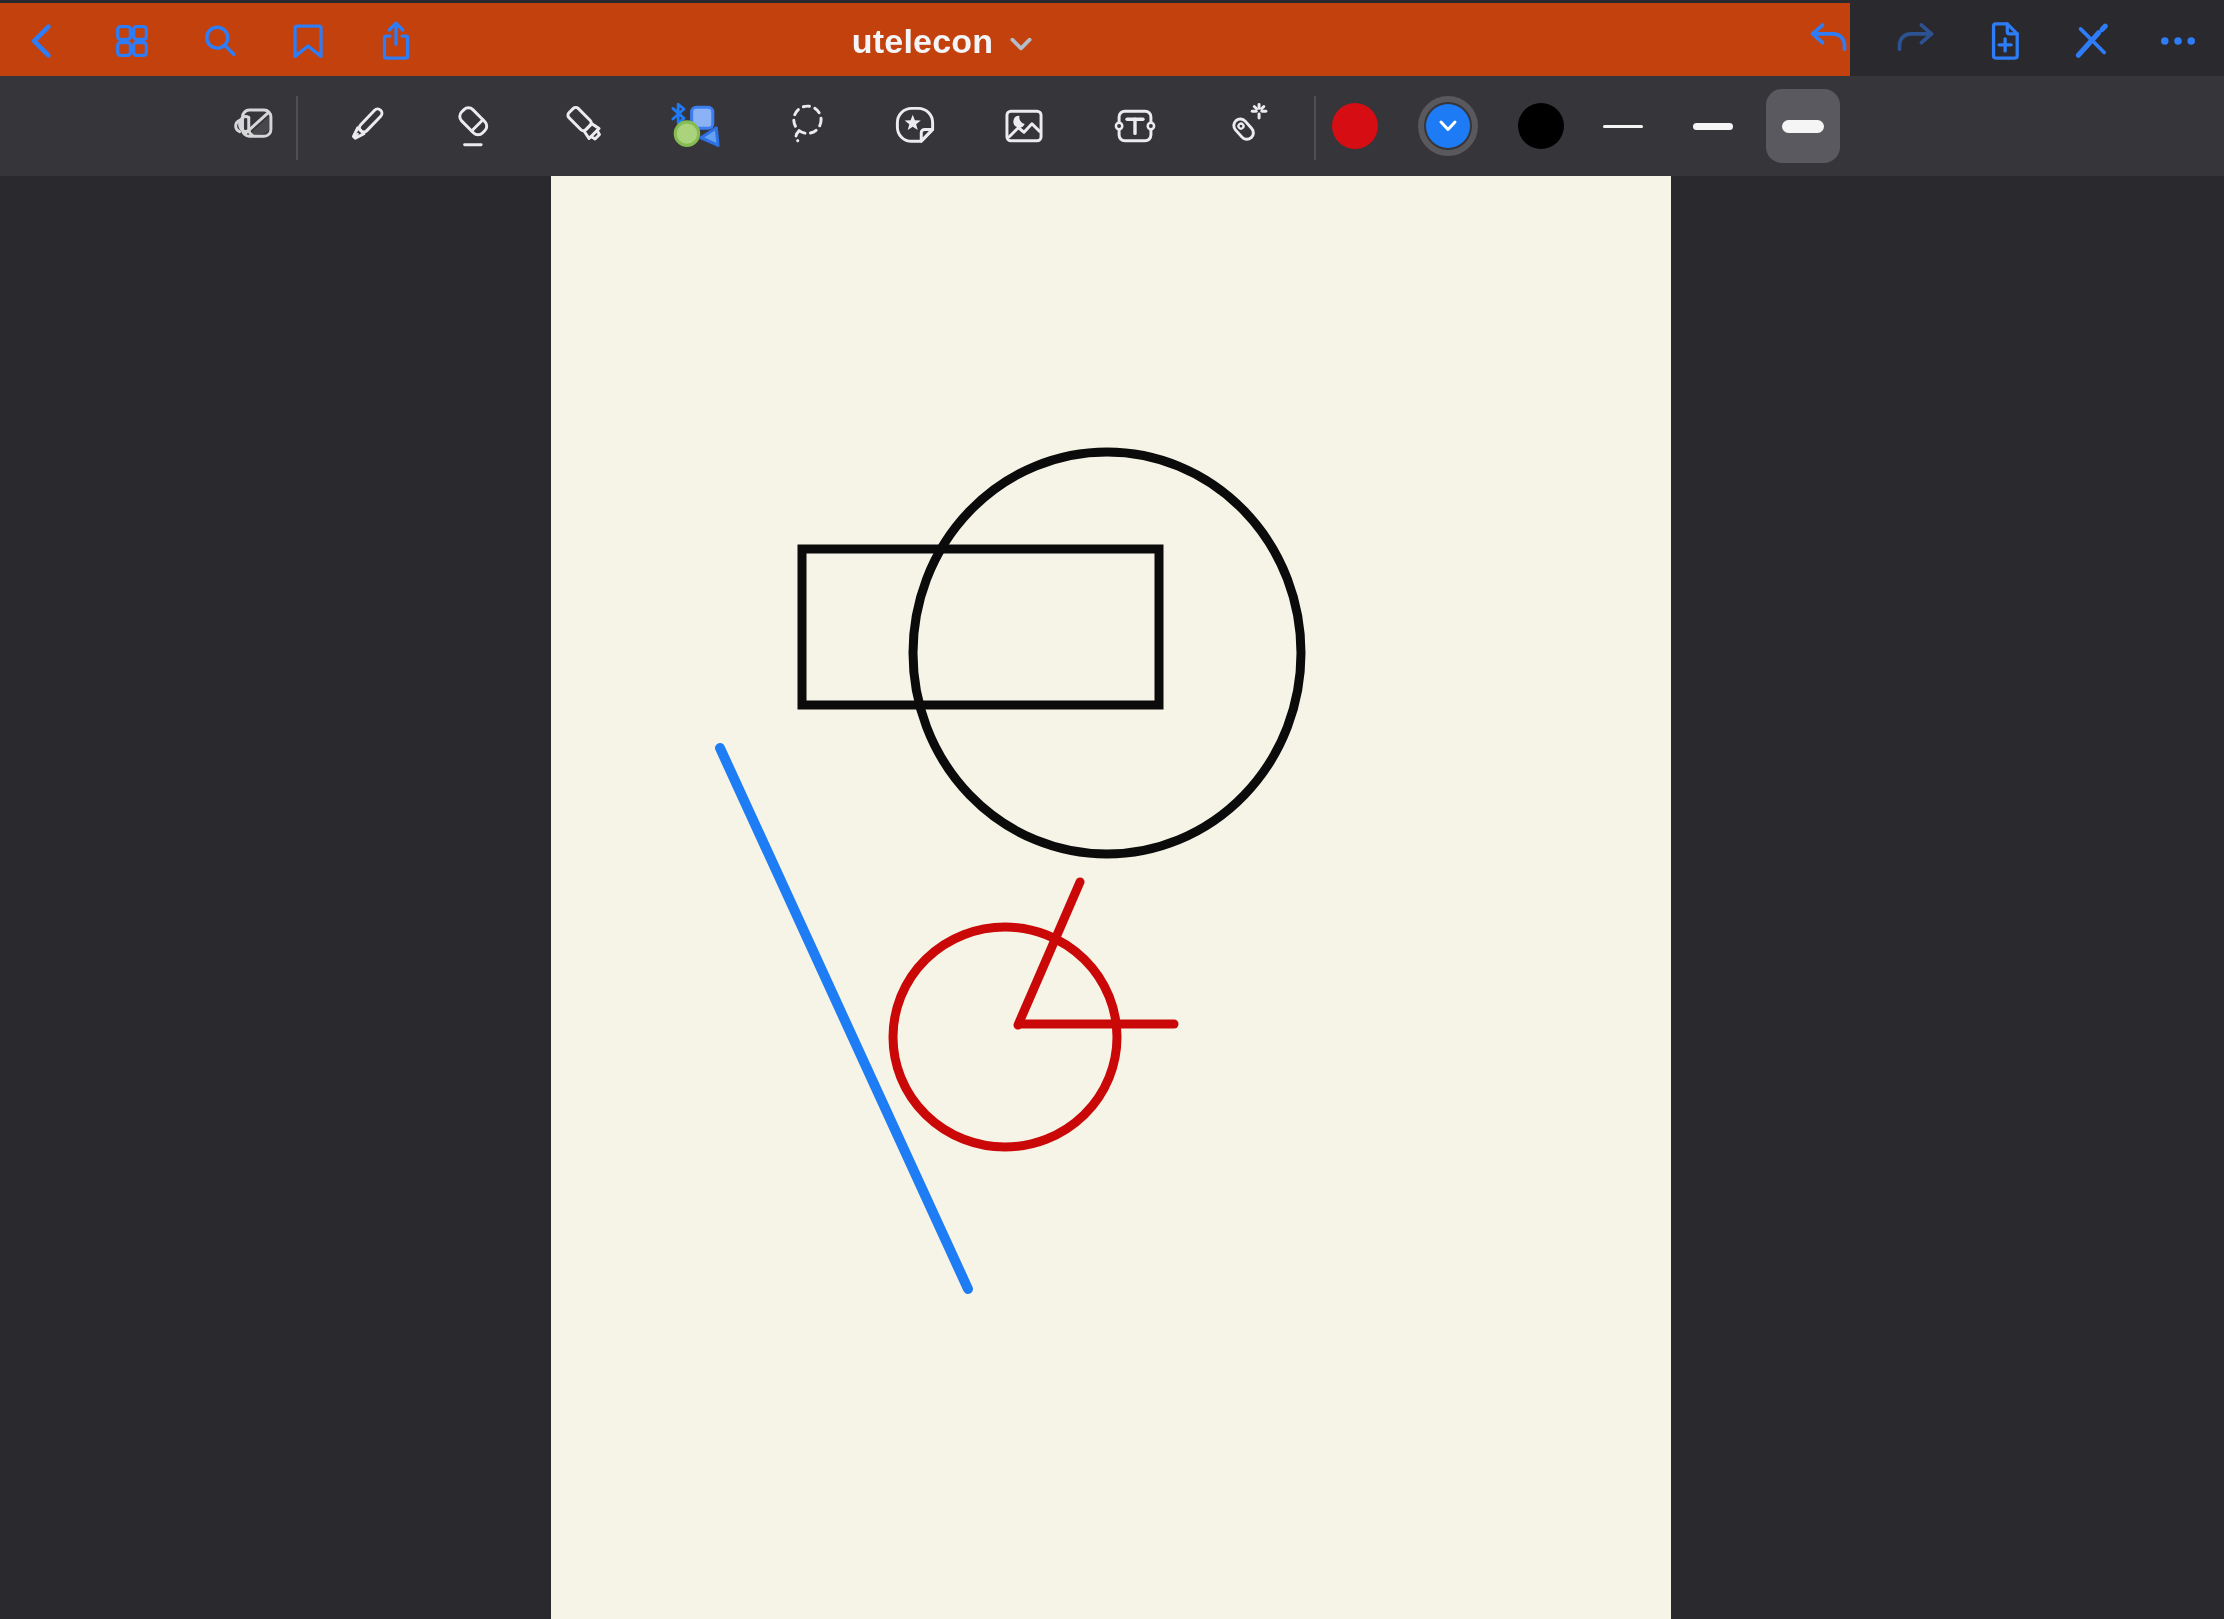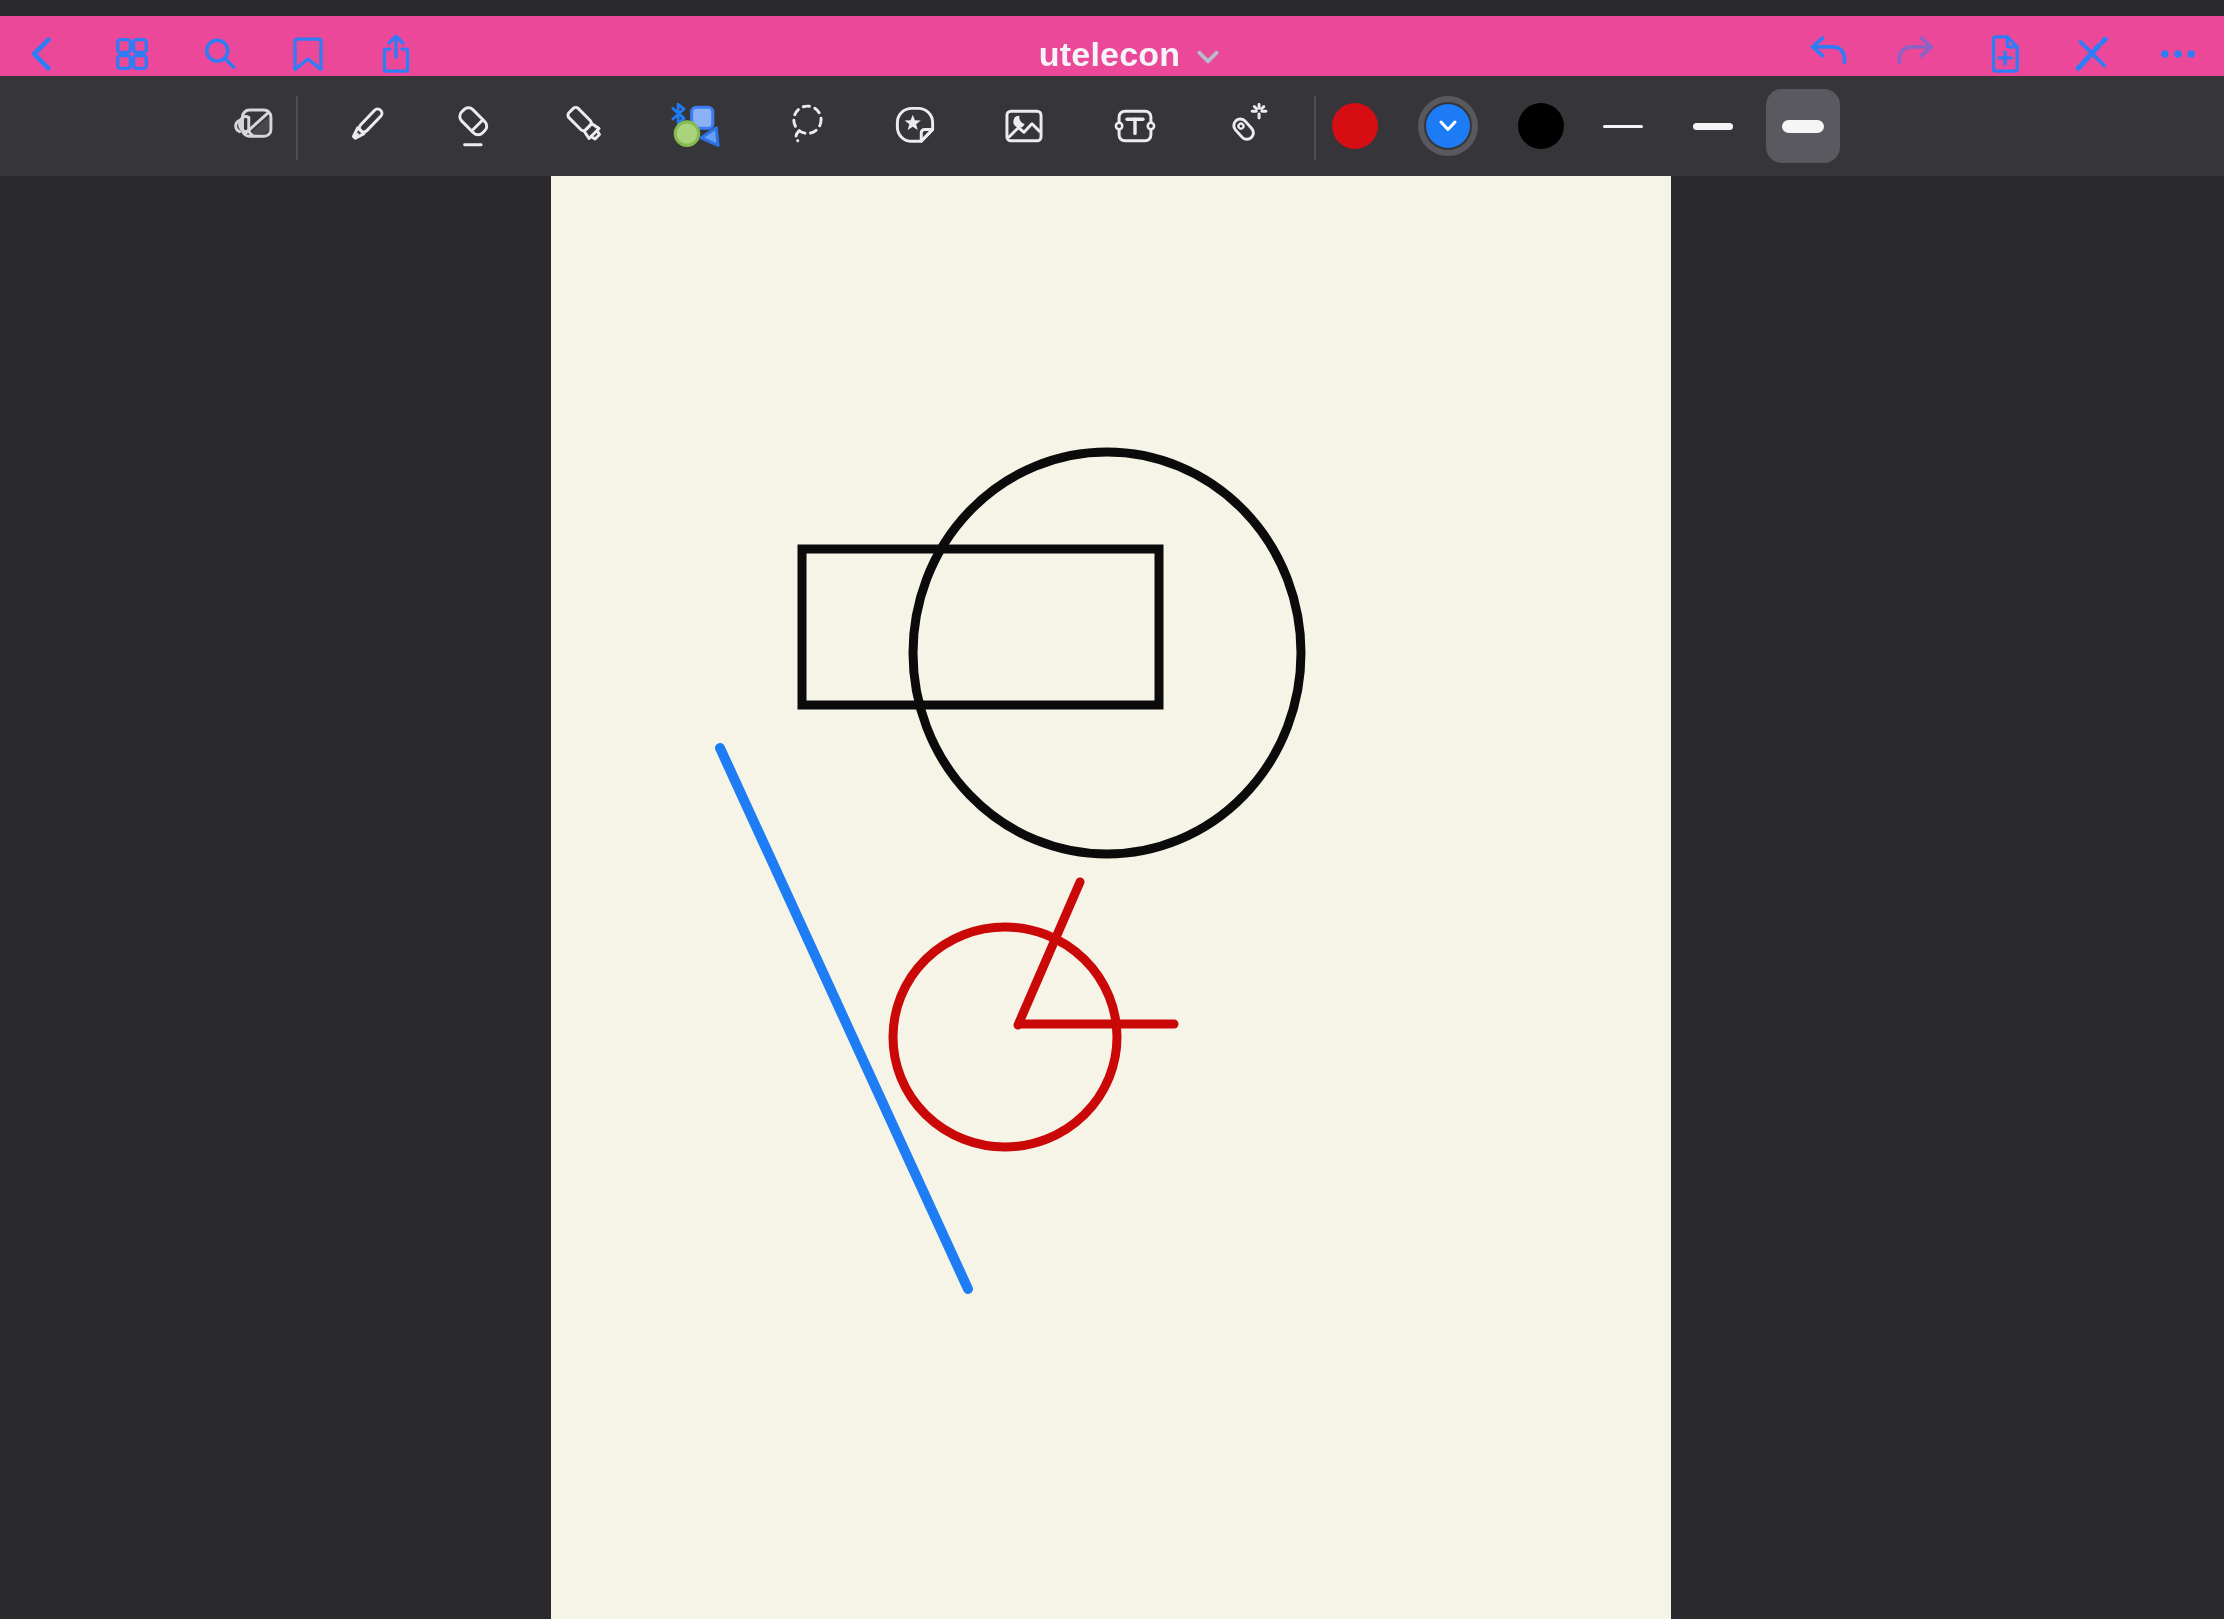--- a/index.html
+++ b/index.html
@@ -1,21 +1,21 @@
 <!DOCTYPE html>
 <html><head>
 <meta charset="utf-8">
 <style>
   html,body{margin:0;padding:0;background:#2a292d;}
   *{box-sizing:border-box;}
   .app{position:relative;width:2224px;height:1619px;overflow:hidden;
        font-family:"Liberation Sans",sans-serif;background:#2a292d;}
 
   
-  .topbar{position:absolute;left:0;top:16px;width:2224px;height:76px;background:#ec4899;}
+  .topbar{position:absolute;left:0;top:3px;width:1850px;height:76px;background:#c2410c;}
   .nav-btn{position:absolute;top:10px;width:56px;height:56px;display:flex;
            align-items:center;justify-content:center;background:none;border:none;padding:0;}
   .nav-btn svg{display:block;}
   .title-wrap{position:absolute;left:0;top:0;width:100%;height:76px;display:flex;
               align-items:center;justify-content:center;gap:15px;padding-left:36px;pointer-events:none;}
   .doc-title{color:#f3f5f8;font-size:34px;font-weight:bold;letter-spacing:.2px;pointer-events:auto;}
   .title-chevron{pointer-events:auto;margin-top:6px;}
 
   
   .toolbar{position:absolute;left:0;top:76px;width:2224px;height:100px;background:#363539;}

